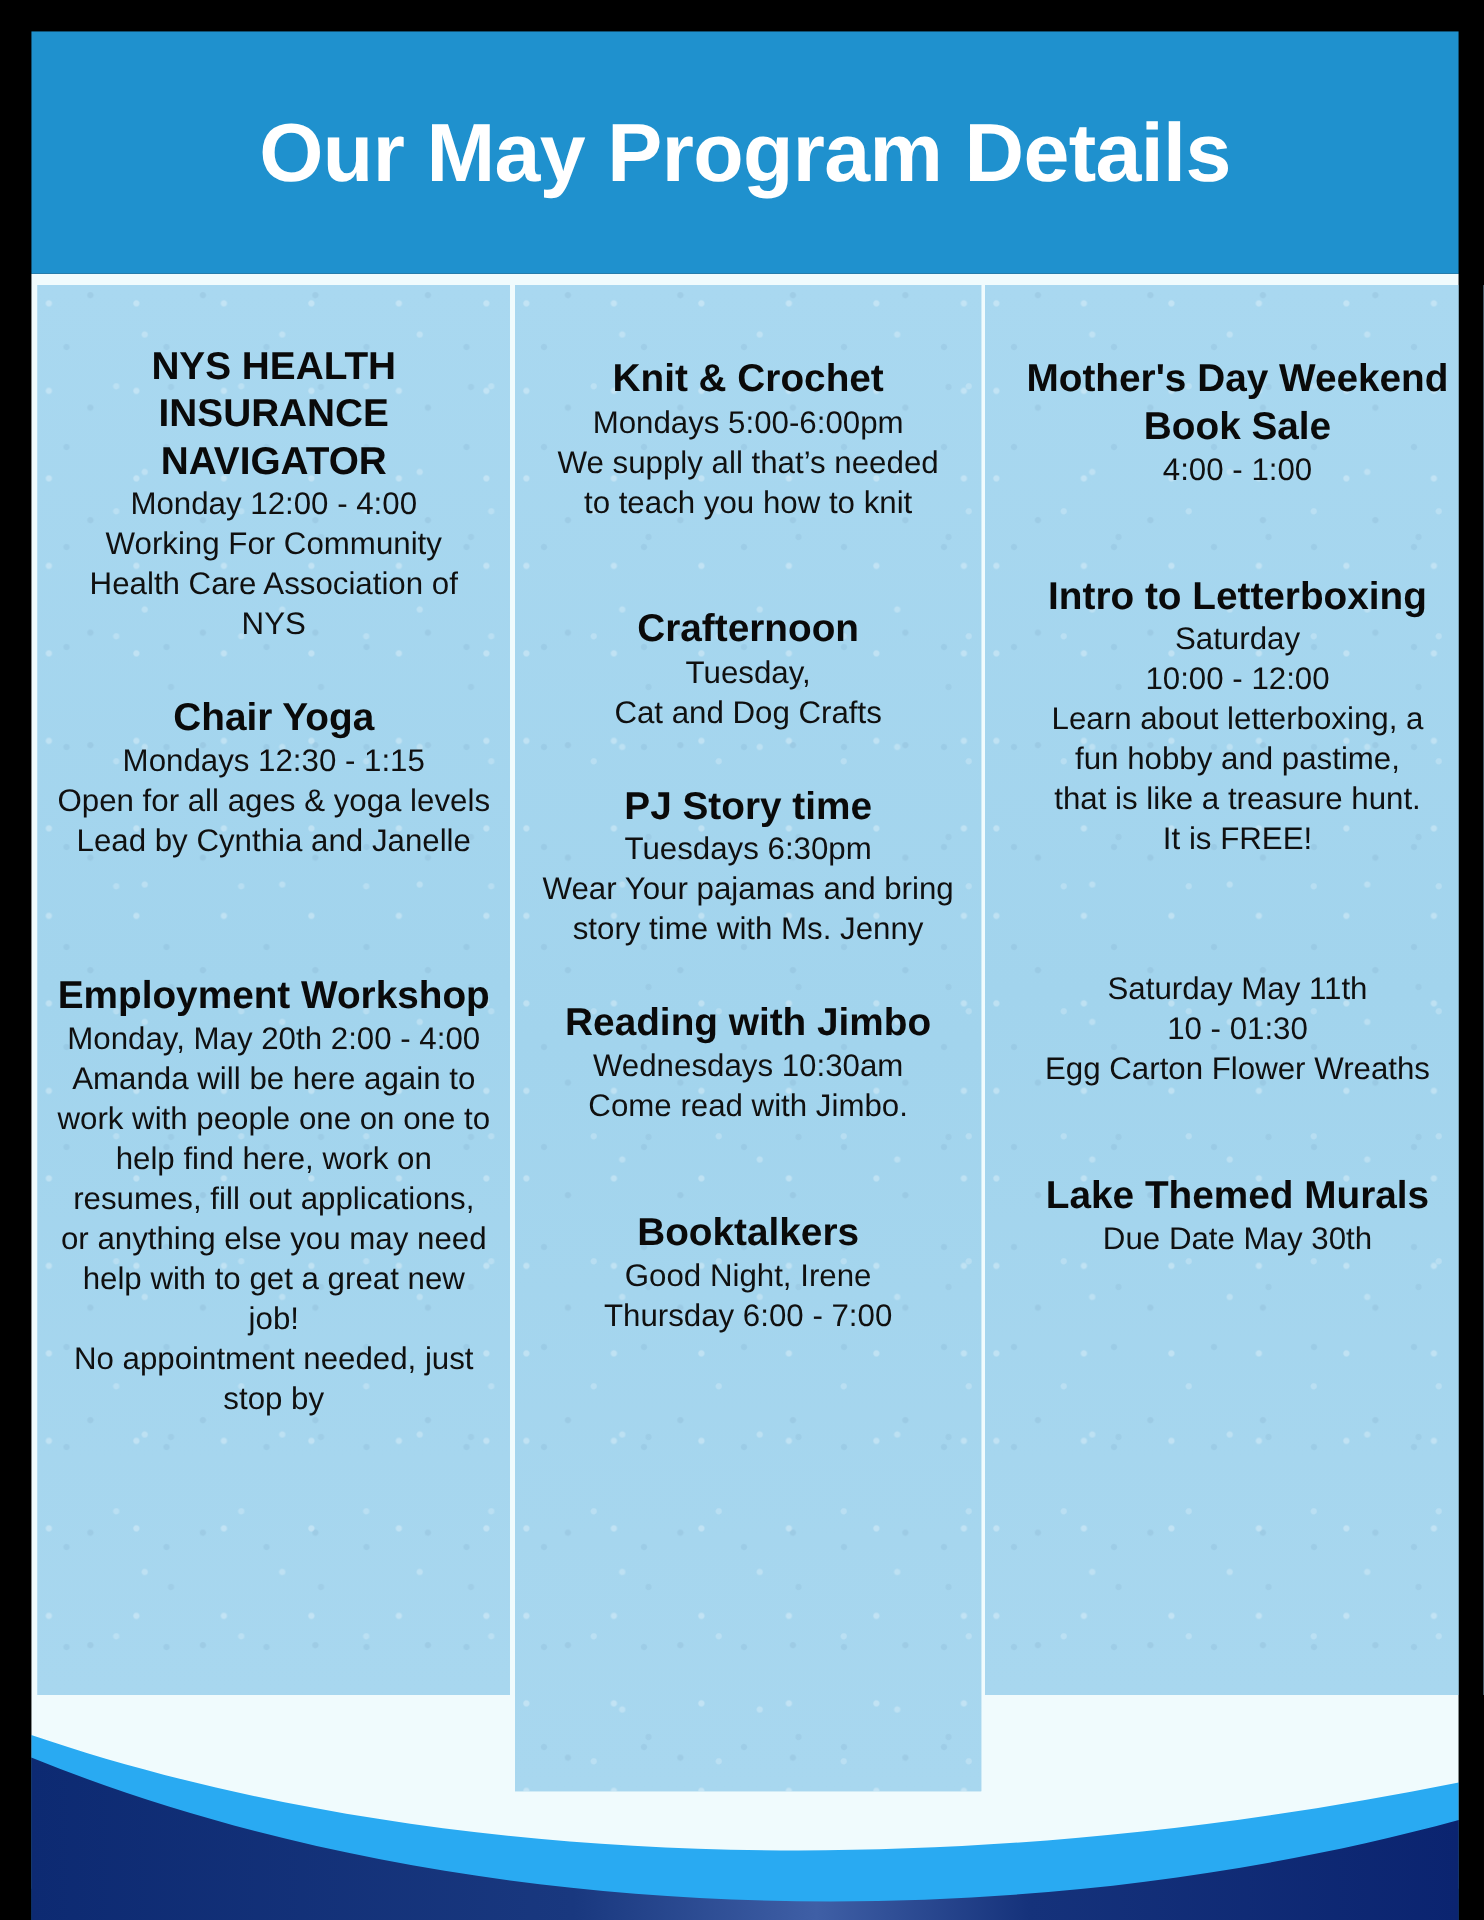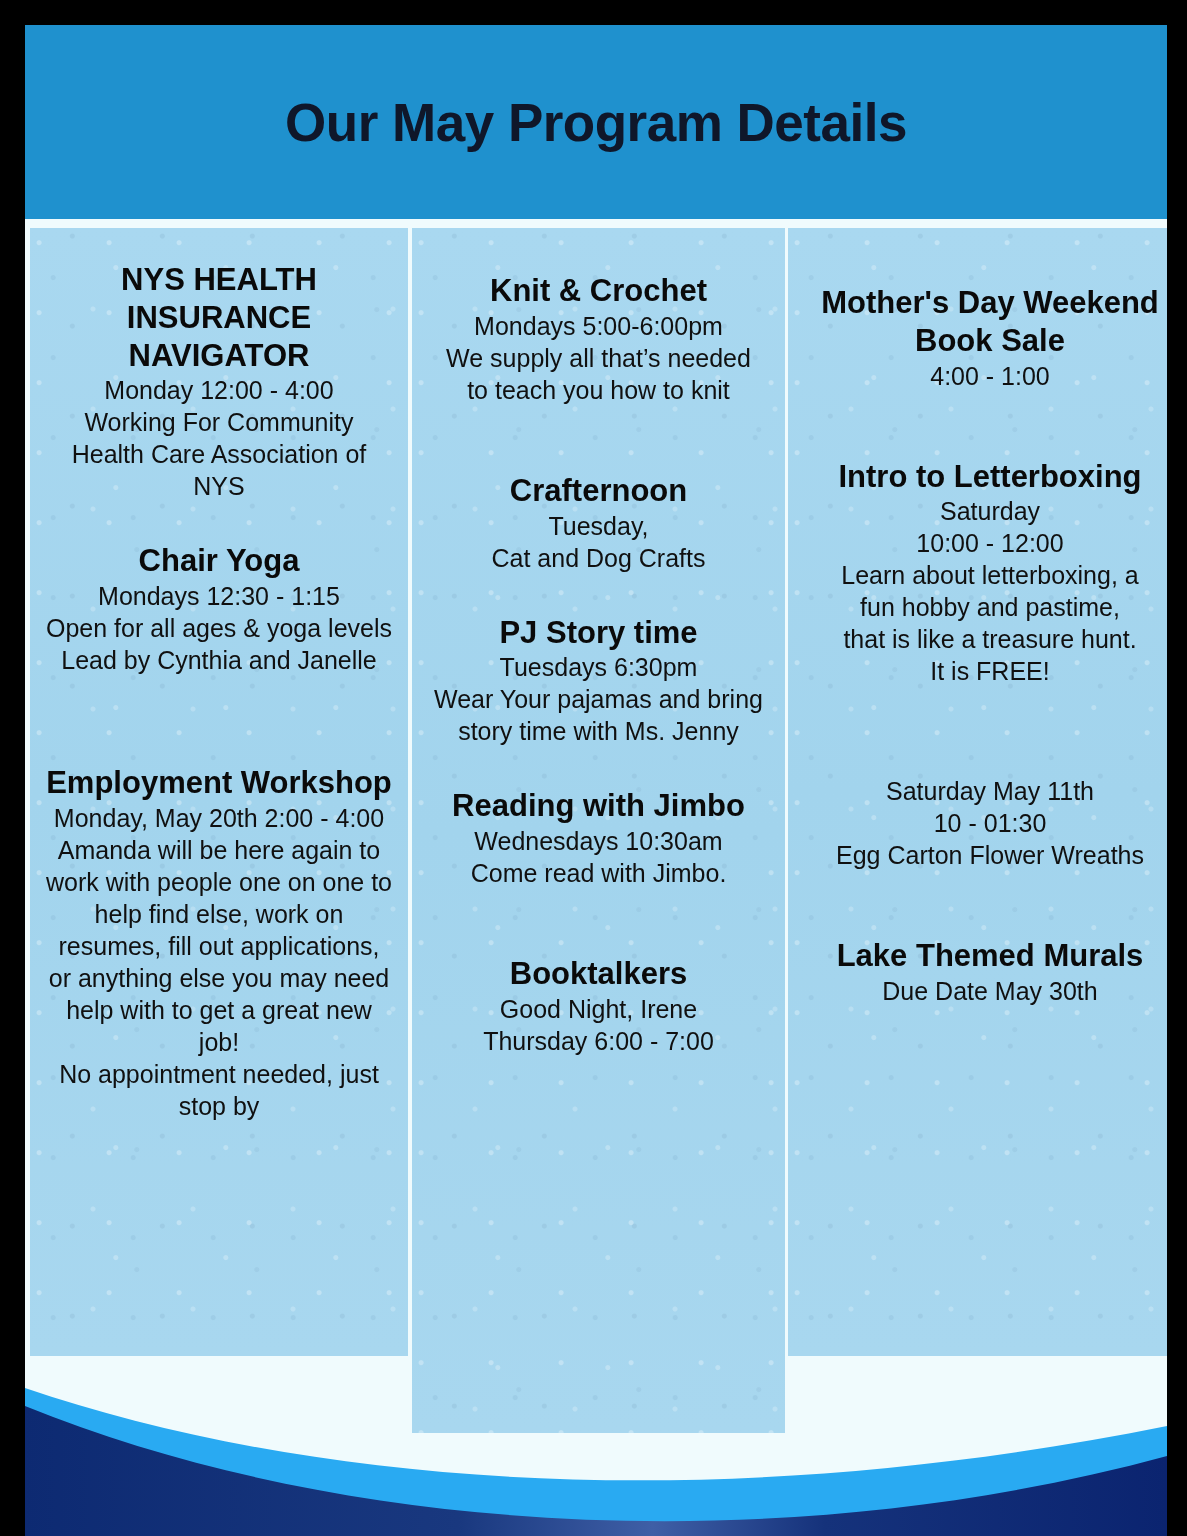--- a/index.html
+++ b/index.html
@@ -27,23 +27,23 @@
     width: 1142px;
     height: 194px;
     background: #1f91ce;
     display: flex;
     align-items: center;
     justify-content: center;
   }
   .poster-title {
     font-family: "Liberation Sans", sans-serif;
     font-weight: 700;
-    font-size: 53px;
+    font-size: 66px;
     line-height: 1;
-    color: #0f172a;
+    color: #ffffff;
     letter-spacing: -0.5px;
     text-align: center;
     white-space: nowrap;
   }
 
   
   .page-field {
     position: absolute;
     left: 25px;
     top: 219px;
@@ -95,22 +95,22 @@
   .program-line {
     font-family: "Liberation Sans", sans-serif;
     font-weight: 400;
     font-size: 25px;
     line-height: 1.28;
     color: #101010;
     text-align: center;
   }
 
   
-  #col-1 .program:first-child { padding-top: 33px; }
-  #col-2 .program:first-child { padding-top: 44px; }
+  #col-1 .program:first-child { padding-top: 46px; }
+  #col-2 .program:first-child { padding-top: 56px; }
   #col-3 .program:first-child { padding-top: 56px; }
   .gap-md  { height: 40px; }
   .gap-lg  { height: 66px; }
   .gap-xl  { height: 88px; }
 
   
   .wave-wrap {
     position: absolute;
     left: 0;
     bottom: 0;
@@ -151,21 +151,21 @@
           <div class="program-line">Mondays 12:30 - 1:15</div>
           <div class="program-line">Open for all ages &amp; yoga levels</div>
           <div class="program-line">Lead by Cynthia and Janelle</div>
         </div>
         <div class="gap-xl"></div>
         <div class="program">
           <div class="program-title">Employment Workshop</div>
           <div class="program-line">Monday, May 20th 2:00 - 4:00</div>
           <div class="program-line">Amanda will be here again to</div>
           <div class="program-line">work with people one on one to</div>
-          <div class="program-line">help find else, work on</div>
+          <div class="program-line">help find here, work on</div>
           <div class="program-line">resumes, fill out applications,</div>
           <div class="program-line">or anything else you may need</div>
           <div class="program-line">help with to get a great new</div>
           <div class="program-line">job!</div>
           <div class="program-line">No appointment needed, just</div>
           <div class="program-line">stop by</div>
         </div>
       </div>
     <div class="column" id="col-2">
         <div class="program">

